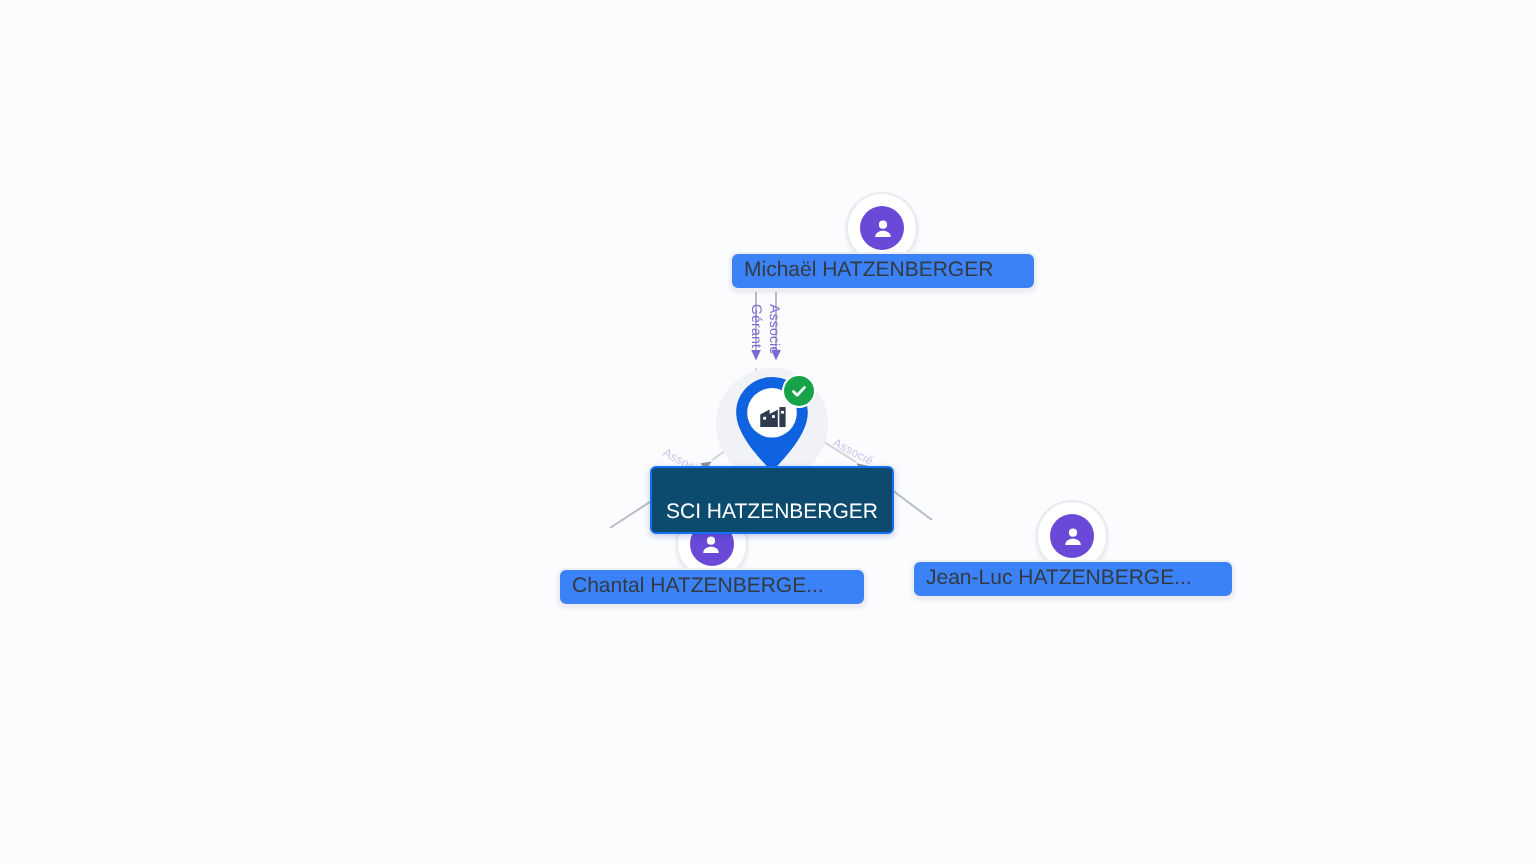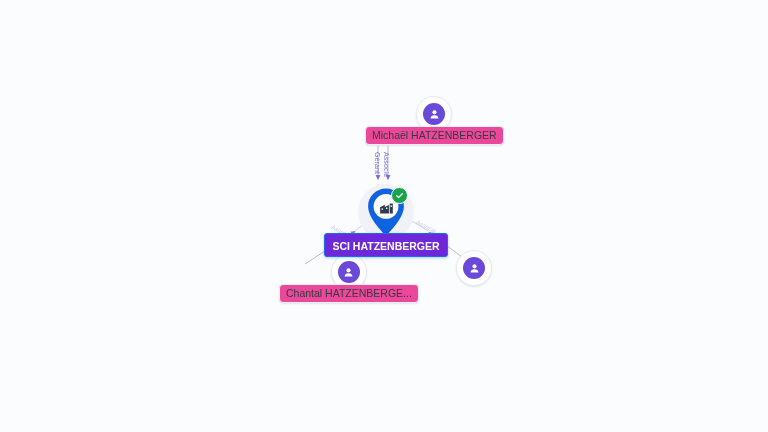--- a/index.html
+++ b/index.html
@@ -55,42 +55,41 @@
     background: #6a49d8;
     display: flex;
     align-items: center;
     justify-content: center;
   }
   .person-disc svg { display:block; }
 
   
   .chip {
     margin-top: -6px;
-    background: #ec4899;
+    background: #3b82f6;
     border: 1px solid #eceef3;
     border-radius: 4px;
-    padding: 2px 6px 3px 6px;
+    padding: 2px 20px 3px 6px;
     font-size: 10.5px;
     line-height: 12px;
     color: #343a44;
     white-space: nowrap;
     box-shadow: 0 1px 2px rgba(30,40,70,0.10);
     position: relative;
     z-index: 5;
   }
   .chip.company {
-    background: #6d28d9;
+    background: #0c4a6e;
     border-color: #166ef3;
     color: #ffffff;
     font-size: 10.5px;
-    padding: 6px 7px 4px 7px;
+    padding: 16px 7px 4px 7px;
     border-radius: 3px;
     margin-top: -4px;
     box-shadow: 0 1px 3px rgba(20,60,160,0.28);
-    font-weight: bold;
   }
 
   
   #node-company {
     left: 354px;
     top: 184px;
     width: 64px;
   }
   .pin-halo {
     position: absolute;
@@ -274,15 +273,16 @@
 
   <div class="node" id="node-jeanluc">
     <div class="person-avatar">
       <div class="person-disc">
         <svg width="13" height="13" viewBox="0 0 24 24" fill="#ffffff">
           <circle cx="12" cy="8" r="3.8"></circle>
           <path d="M4.8 19.4c0-3.6 3.2-5.8 7.2-5.8s7.2 2.2 7.2 5.8z"></path>
         </svg>
       </div>
     </div>
+    <div class="chip">Jean-Luc HATZENBERGE...</div>
   </div>
 
 </div>
 
 </body></html>

